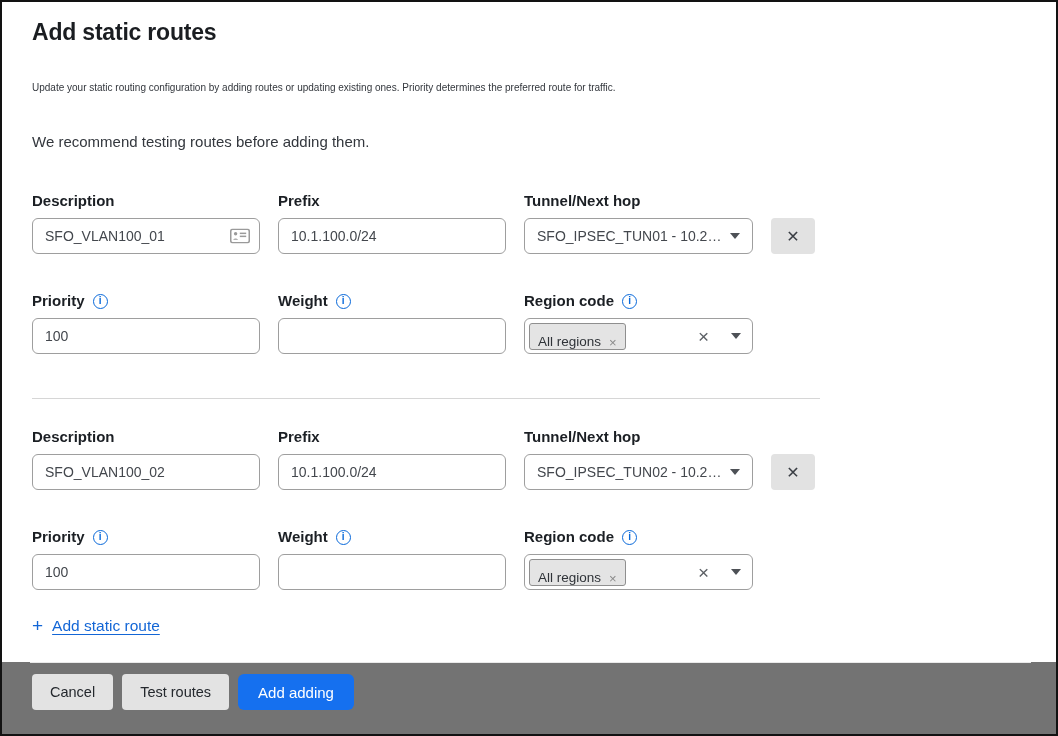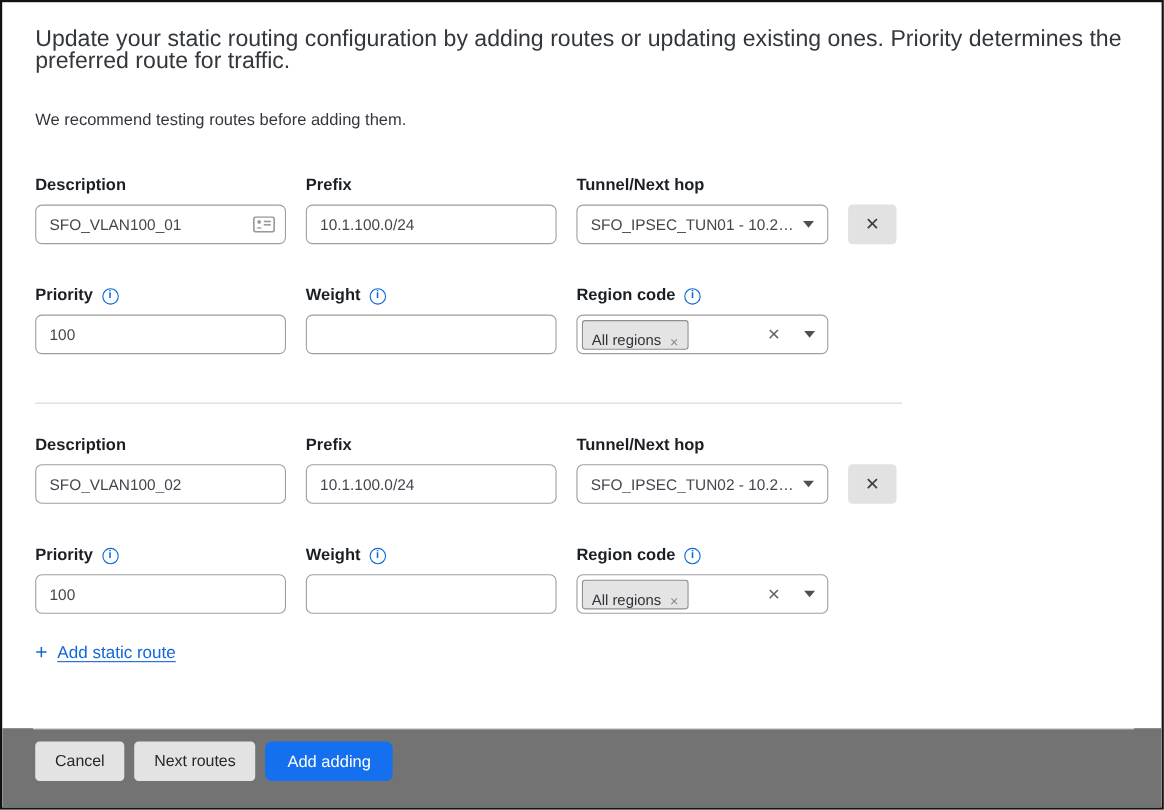--- a/index.html
+++ b/index.html
@@ -15,21 +15,21 @@
   }
   .content { padding:16px 30px 0 30px; }
   h1.title {
     margin:0;
     font-size:23px;
     line-height:28px;
     font-weight:700;
     color:#1a1d21;
     letter-spacing:-0.2px;
   }
-  p.desc { margin:8px 0 0 0; font-size:21px; line-height:20px; color:#33373d; }
+  p.desc { margin:32px 0 0 0; font-size:10px; line-height:20px; color:#33373d; }
   p.rec  { margin:34px 0 0 0; font-size:15px; line-height:20px; color:#33373d; }
 
   .entry { margin-top:40px; }
   .grid-row {
     display:grid;
     grid-template-columns:228px 228px 229px 44px;
     column-gap:18px;
     align-items:end;
   }
   .grid-row.sub { margin-top:38px; grid-template-columns:228px 228px 229px; }
@@ -124,20 +124,21 @@
     font-family:"Liberation Sans", sans-serif;
   }
   .btn-gray { background:#e3e3e3; color:#24282d; }
   .btn-primary { background:#1570EF; color:#ffffff; border-radius:6px; padding:0 20px; font-size:15px; }
 </style>
 </head>
 <body>
 
 <div class="content">
 
+  <h1 class="title">Add static routes</h1>
   <p class="desc">Update your static routing configuration by adding routes or updating existing ones. Priority determines the preferred route for traffic.</p>
   <p class="rec">We recommend testing routes before adding them.</p>
 
   <div class="entry">
     <div class="grid-row">
       <div class="field">
         <div class="field-label">Description</div>
         <div class="input-wrap">
           <input class="text-input has-icon" type="text" value="SFO_VLAN100_01" style="">
           <span class="autofill-icon">
@@ -275,16 +276,16 @@
     <span class="plus-glyph">+</span>
     <span class="add-link">Add static route</span>
   </div>
 
 </div>
 
 <div class="footer">
   <div class="footer-line"></div>
   <div class="footer-buttons">
     <button class="btn btn-gray">Cancel</button>
-    <button class="btn btn-gray">Next routes</button>
+    <button class="btn btn-gray">Test routes</button>
     <button class="btn btn-primary">Add adding</button>
   </div>
 </div>
 
 </body></html>

